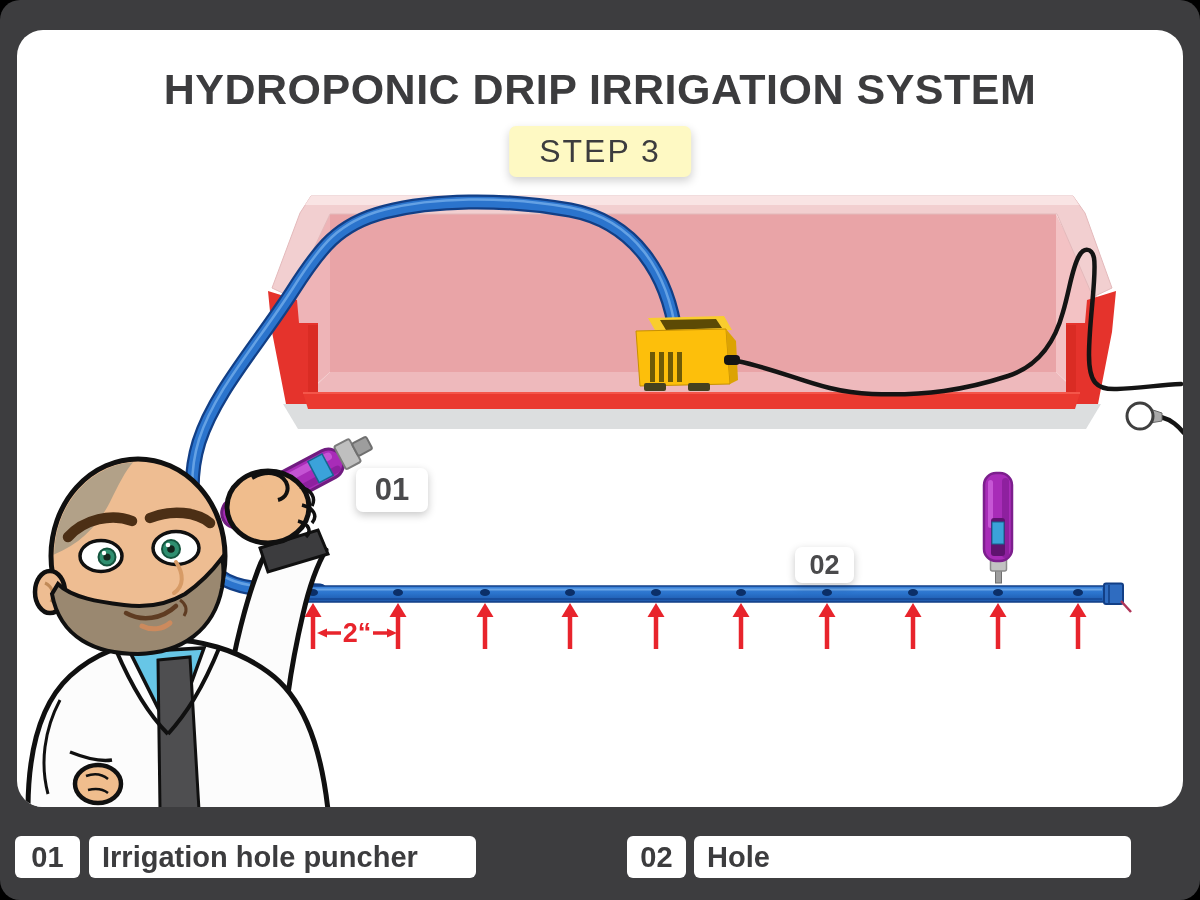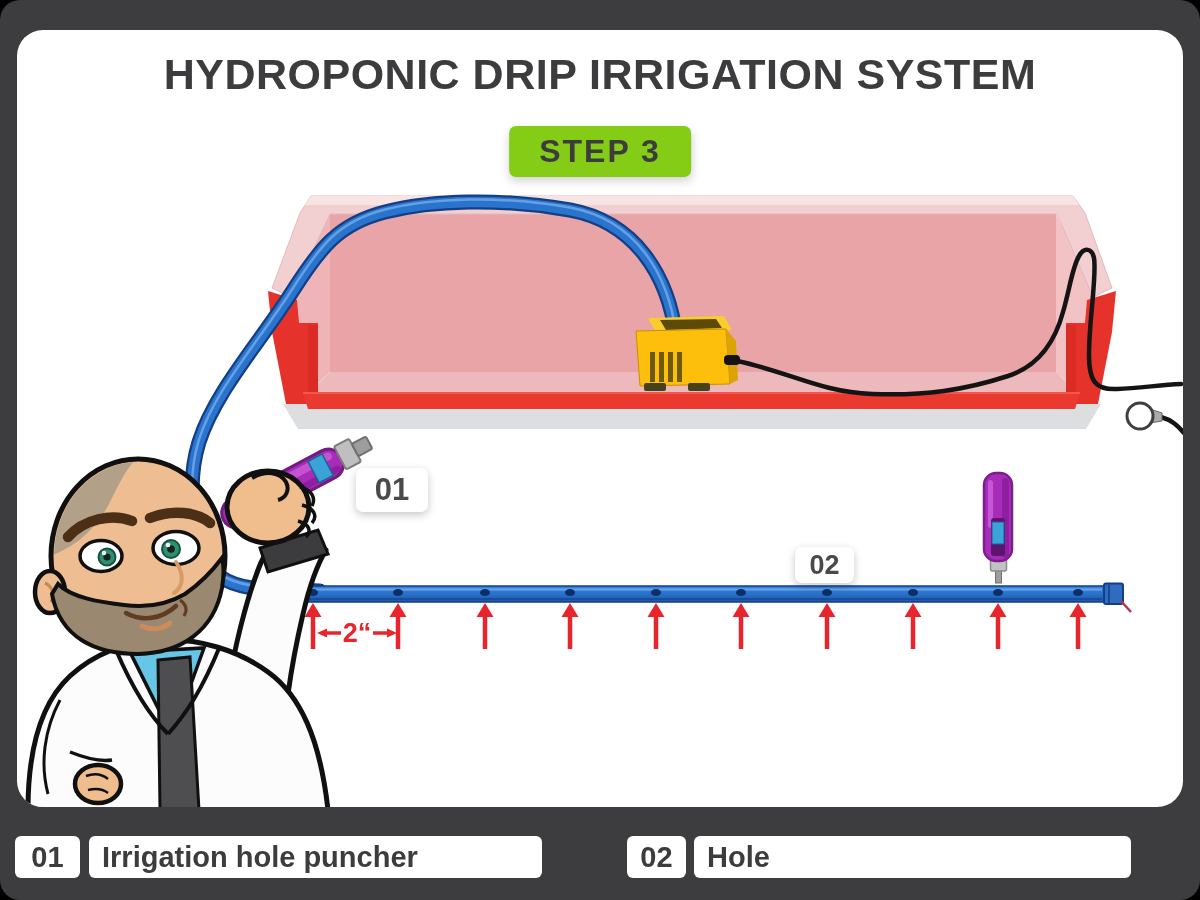--- a/index.html
+++ b/index.html
@@ -2,37 +2,37 @@
 <html><head>
 <meta charset="utf-8">
 <style>
   html,body{margin:0;padding:0;background:#000;}
   #app{position:relative;width:1200px;height:900px;overflow:hidden;
        font-family:"Liberation Sans",sans-serif;}
   .frame{position:absolute;inset:0;background:#3d3d3f;border-radius:20px;}
   .canvas{position:absolute;left:17px;top:30px;width:1166px;height:777px;
           background:#fff;border-radius:26px;overflow:hidden;}
   .canvas svg{position:absolute;left:-17px;top:-30px;width:1200px;height:900px;}
-  .title{position:absolute;left:17px;top:50px;width:1166px;text-align:center;
+  .title{position:absolute;left:17px;top:65px;width:1166px;text-align:center;
          font-size:43px;font-weight:800;letter-spacing:.5px;color:#3c3c3e;z-index:3;}
   .step-badge{position:absolute;left:50%;transform:translateX(-50%);top:126px;
-         background:#84cc16;border-radius:7px;padding:7px 30px;font-size:32px;font-weight:700;
+         background:#fef9c3;border-radius:7px;padding:7px 30px;font-size:32px;font-weight:400;
          letter-spacing:2px;color:#3c3c3e;box-shadow:0 4px 10px rgba(0,0,0,.18);z-index:3;}
   .callout{position:absolute;background:#fff;border-radius:7px;color:#4a4a4c;font-weight:800;
          display:flex;align-items:center;justify-content:center;
          box-shadow:0 3px 8px rgba(0,0,0,.22);z-index:3;}
   #callout-01{left:356px;top:468px;width:72px;height:44px;font-size:31px;}
   #callout-02{left:795px;top:547px;width:59px;height:36px;font-size:27px;}
   .legend{position:absolute;left:0;top:836px;width:1200px;height:42px;z-index:3;}
   .legend .box{position:absolute;height:42px;background:#fff;border-radius:6px;
          color:#3c3c3e;font-weight:800;font-size:29px;line-height:42px;}
   .legend .num{text-align:center;}
   .legend .lab{padding-left:13px;box-sizing:border-box;}
   #leg-n1{left:15px;width:65px;}
-  #leg-l1{left:89px;width:453px;}
+  #leg-l1{left:89px;width:387px;}
   #leg-n2{left:627px;width:59px;}
   #leg-l2{left:694px;width:437px;}
 </style>
 </head>
 <body>
 
 <div id="app">
   <div class="frame"></div>
 
   <div class="canvas">

